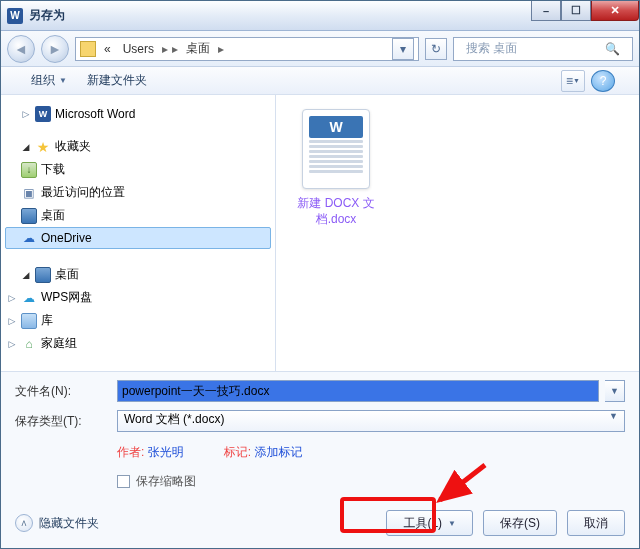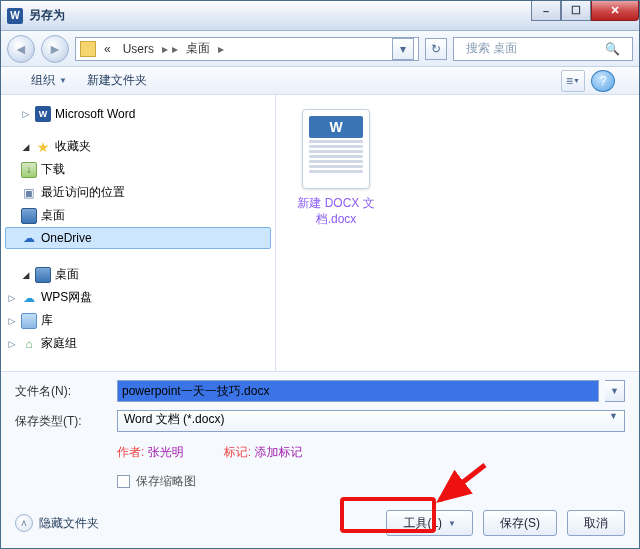--- a/index.html
+++ b/index.html
@@ -52,21 +52,21 @@
 .fname{line-height:1.35;color:#8b5cf6}
 .form{border-top:1px solid #d6e0ef;background:#f6f9fd;padding:8px 14px 12px;display:flex;flex-direction:column;gap:8px}
 .frow{display:flex;align-items:center;gap:6px}
 .flab{width:96px;text-align:left;color:#333}
 .finput{flex:1;height:22px;border:1px solid #8aa3c7;background:#fff;padding:0 4px;display:flex;align-items:center}
 .finput.sel{background:#3a74e6;color:#000000}
 .combo{flex:1;height:22px;border:1px solid #8aa3c7;background:linear-gradient(#fff,#eef3fb);padding:0 6px;display:flex;align-items:flex-start}
 .combo .dd{margin-left:auto;color:#4d6a92;font-size:9px}
 .ddbtn{width:20px;height:22px;border:1px solid #8aa3c7;border-left:none;background:linear-gradient(#fff,#e6eef9);display:flex;align-items:center;justify-content:center;color:#4d6a92;font-size:9px}
 .meta{display:flex;gap:40px;margin-left:102px;padding:4px 0}
-.meta .ml{color:#ef4444}.meta .mv{color:#a21caf}
+.meta .ml{color:#ef4444}.meta .mv{color:#1d4ed8}
 .chkrow{margin-left:102px;display:flex;align-items:center;gap:6px;color:#555}
 .chk{width:13px;height:13px;border:1px solid #8a9db6;background:#fff}
 .footer{display:flex;align-items:center;gap:8px;padding:8px 14px 12px;background:#f6f9fd}
 .hidef{display:flex;align-items:center;gap:6px;color:#1e395b}
 .hidef .ic{width:18px;height:18px;border-radius:50%;border:1px solid #9db4d4;background:radial-gradient(circle at 40% 35%,#fff,#d9e4f3);display:flex;align-items:center;justify-content:center;color:#5a7493;font-size:10px}
 .btns{margin-left:auto;display:flex;gap:10px;align-items:center}
 .btn{height:26px;padding:0 16px;border:1px solid #8aa3c7;background:linear-gradient(#fdfeff,#e6eef9);border-radius:3px;display:flex;align-items:center;gap:6px;color:#223}
 .btn .dd{font-size:8px;color:#4d6a92}
 .highlight{position:absolute;border:4px solid #e11;border-radius:4px;pointer-events:none}
 .arrow{position:absolute;pointer-events:none}

